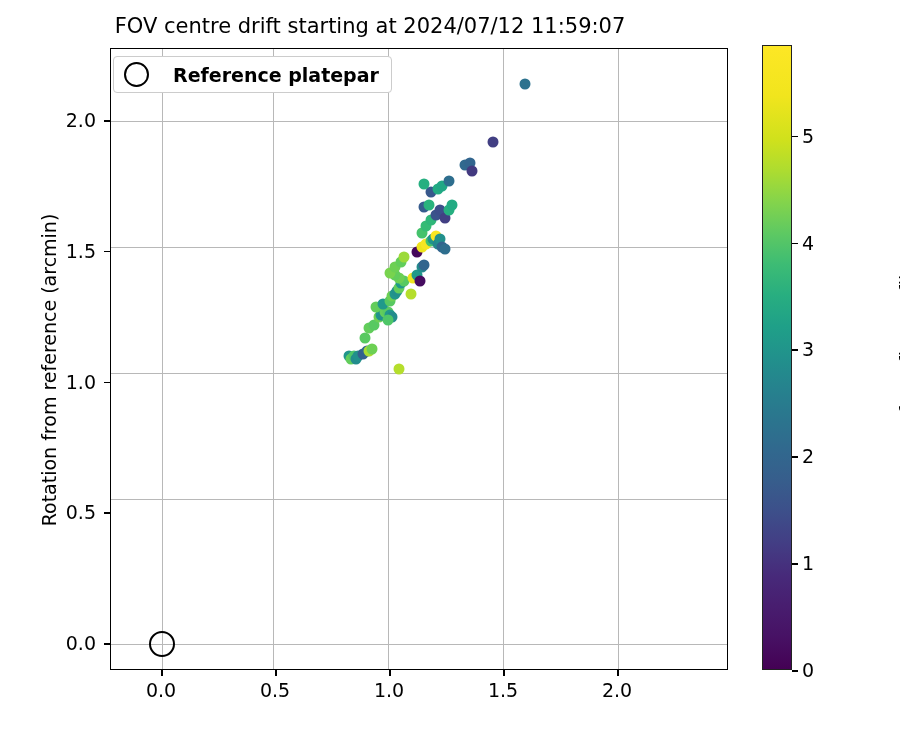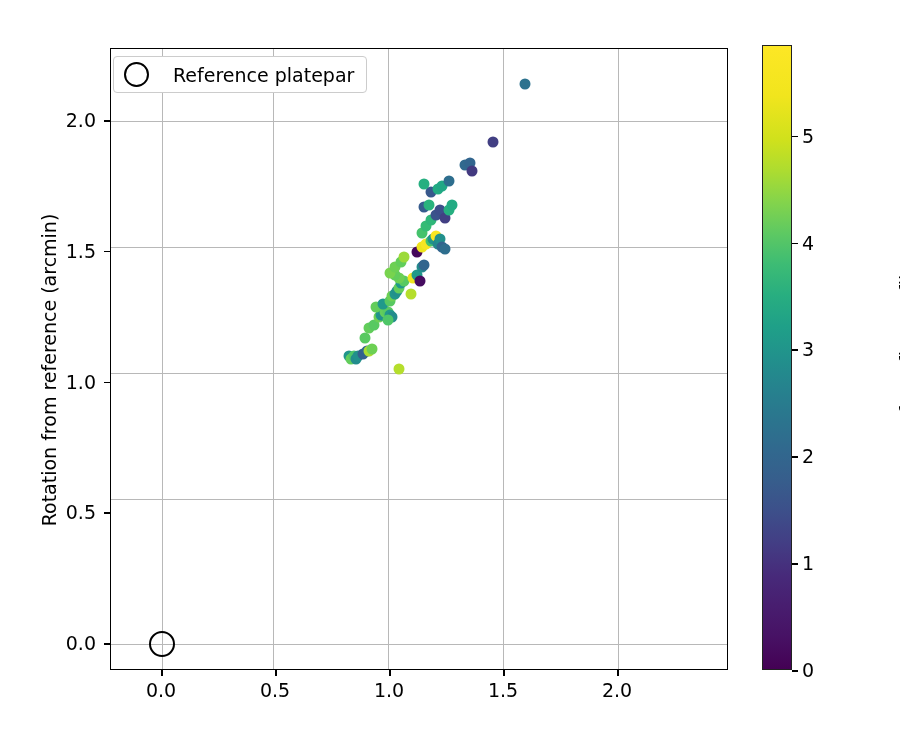--- a/index.html
+++ b/index.html
@@ -62,21 +62,21 @@
     display:flex;align-items:center;
     background:#fff;border:1px solid #cccccc;border-radius:4px;
     padding:5px 12px 5px 10px;
     box-shadow:0 0 0 0 rgba(0,0,0,0);
   }
   #legend-marker{
     width:21px;height:21px;border-radius:50%;
     border:2.2px solid #000;background:transparent;
     margin-right:24px;flex:0 0 auto;
   }
-  #legend-label{font-size:19px;color:#000;white-space:nowrap;}
+  #legend-label{font-size:19px;color:#000;white-space:nowrap;font-weight:bold;}
 
   
   #cbar{
     position:absolute;left:762px;top:45px;width:30px;height:625px;
     border:1px solid #222;box-sizing:border-box;
     background:linear-gradient(to top,
       #440154 0%, #471164 5%, #481d6f 10%, #472a7a 15%, #433d84 20%,
       #3d4e8a 25%, #375d8c 30%, #31688e 35%, #2b758e 40%, #26828e 45%,
       #21918c 50%, #1fa088 55%, #28ae80 60%, #3dbc74 65%, #5ec962 70%,
       #84d44b 75%, #addc30 80%, #d0e11c 85%, #f1e51d 92%, #fde725 100%);
@@ -88,20 +88,21 @@
     position:absolute;left:595px;top:358px;width:624px;
     text-align:center;font-size:19px;color:#000;
     transform:rotate(-90deg);white-space:nowrap;
   }
 </style>
 </head>
 <body>
 
 <div id="fig">
 
+  <div id="title">FOV centre drift starting at 2024/07/12 11:59:07</div>
 
   <div id="axes">
     <div class="gridv" style="left:51px"></div>
     <div class="gridv" style="left:162px"></div>
     <div class="gridv" style="left:277px"></div>
     <div class="gridv" style="left:392px"></div>
     <div class="gridv" style="left:507px"></div>
 
     <div class="gridh" style="top:72px"></div>
     <div class="gridh" style="top:198px"></div>

